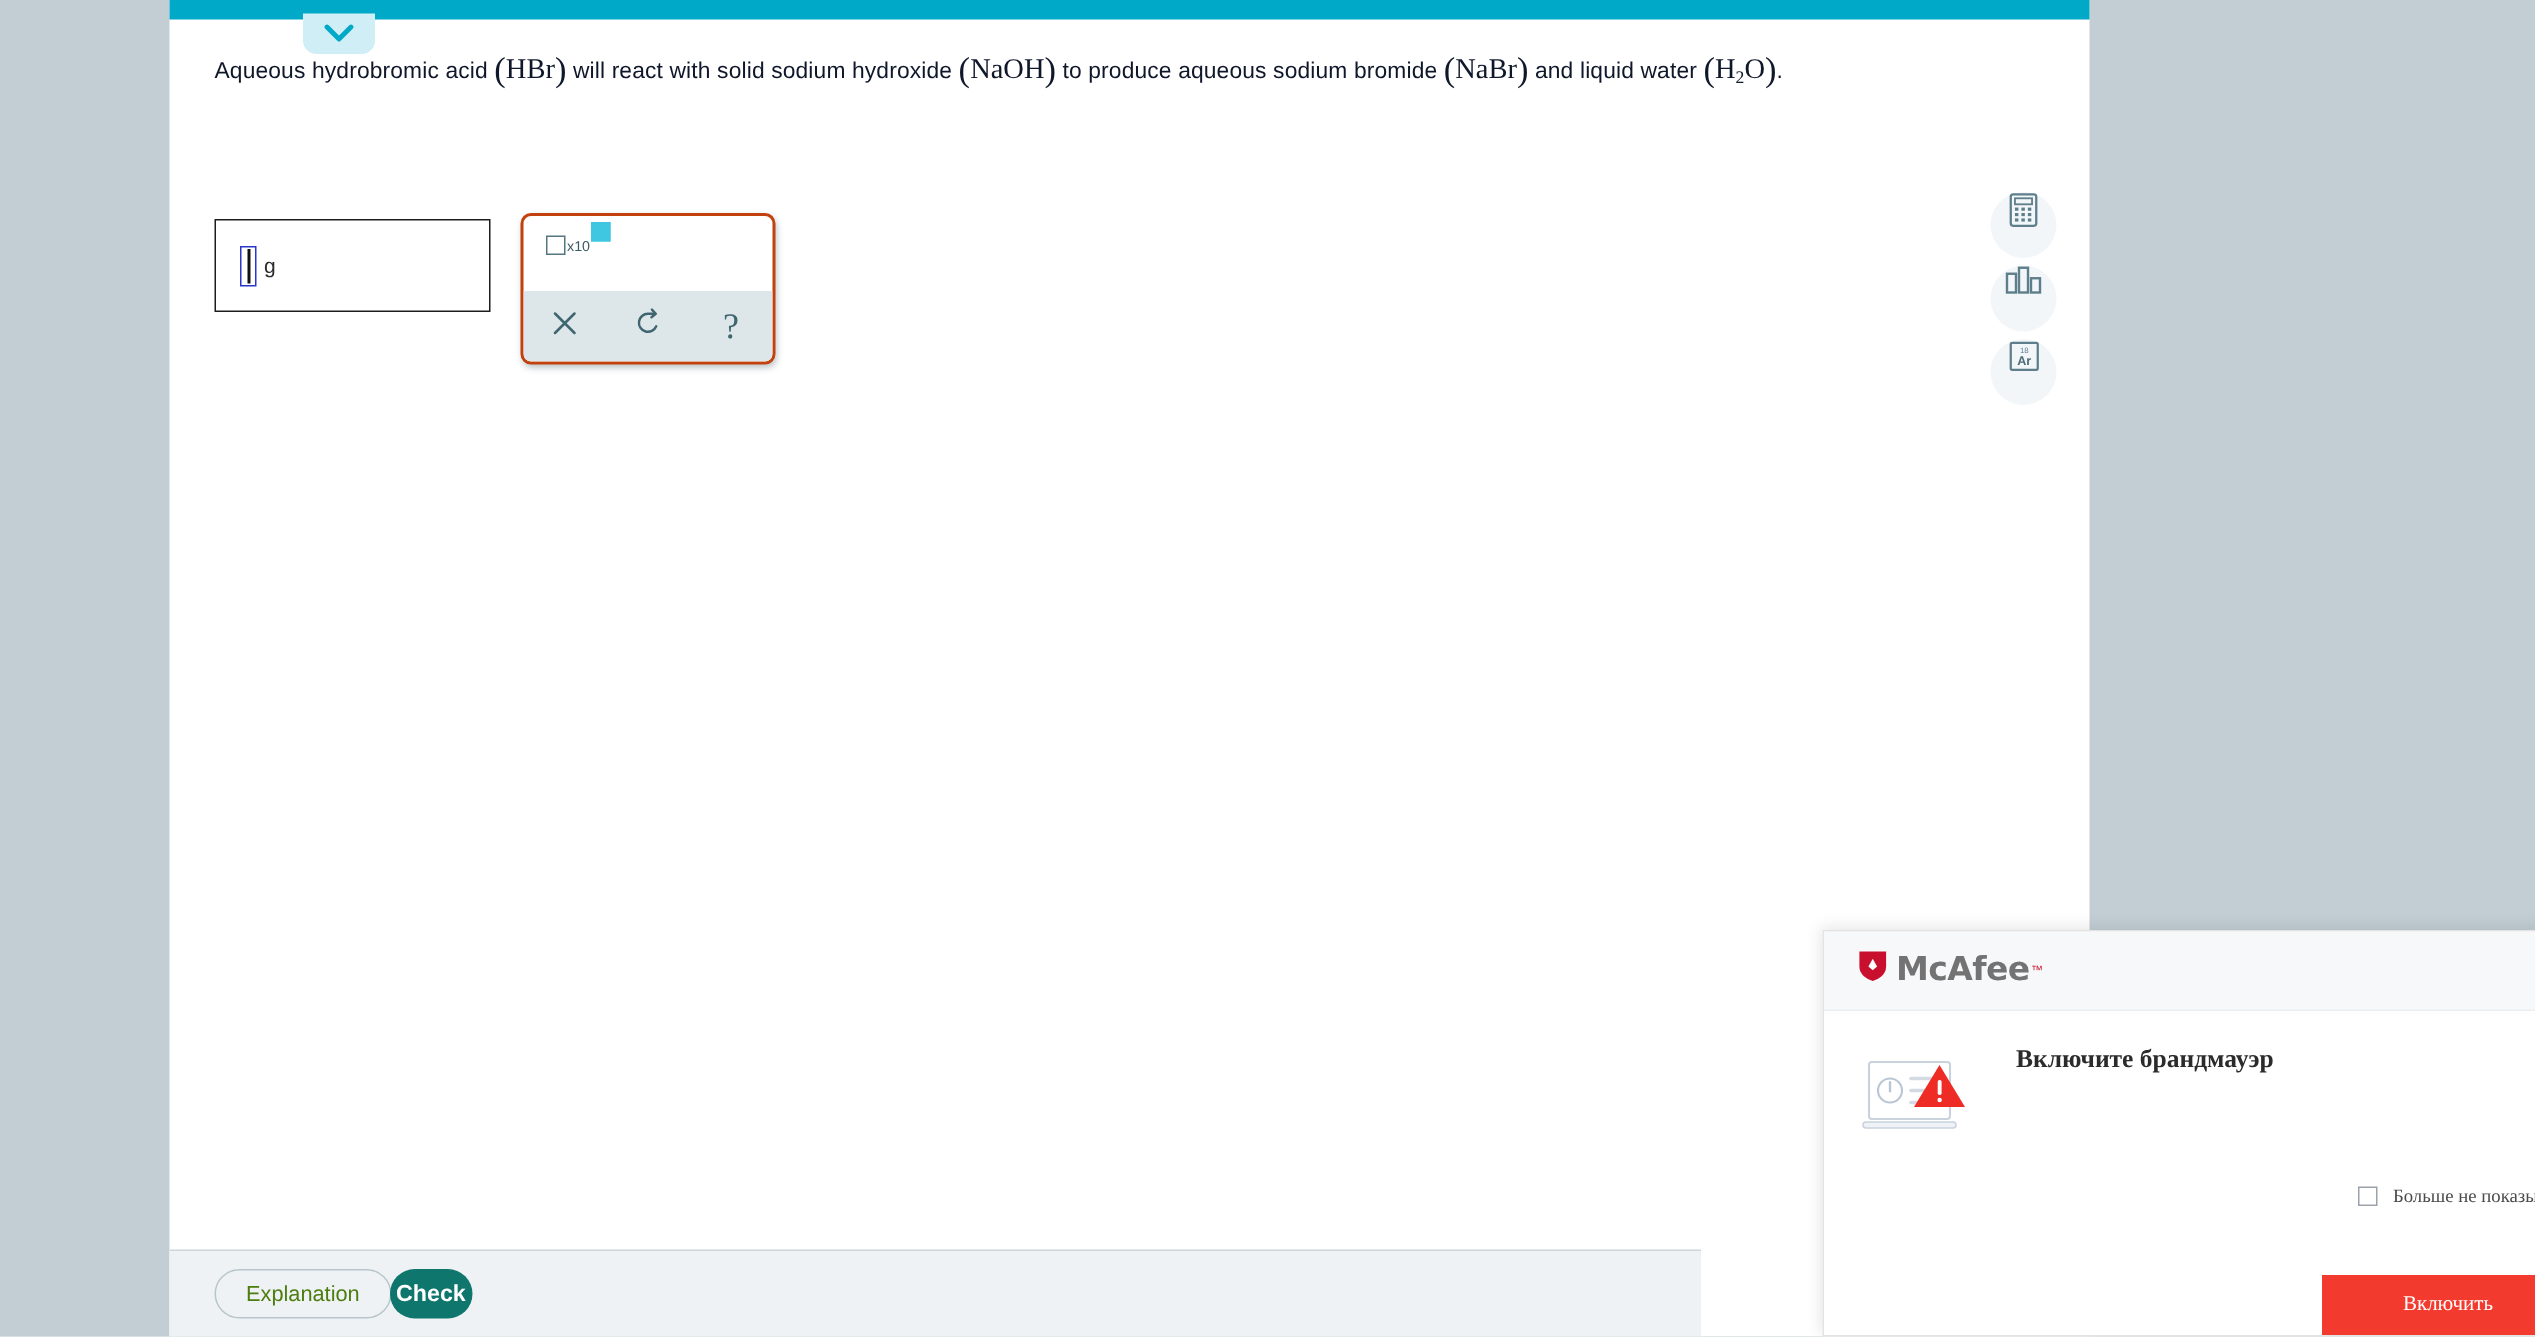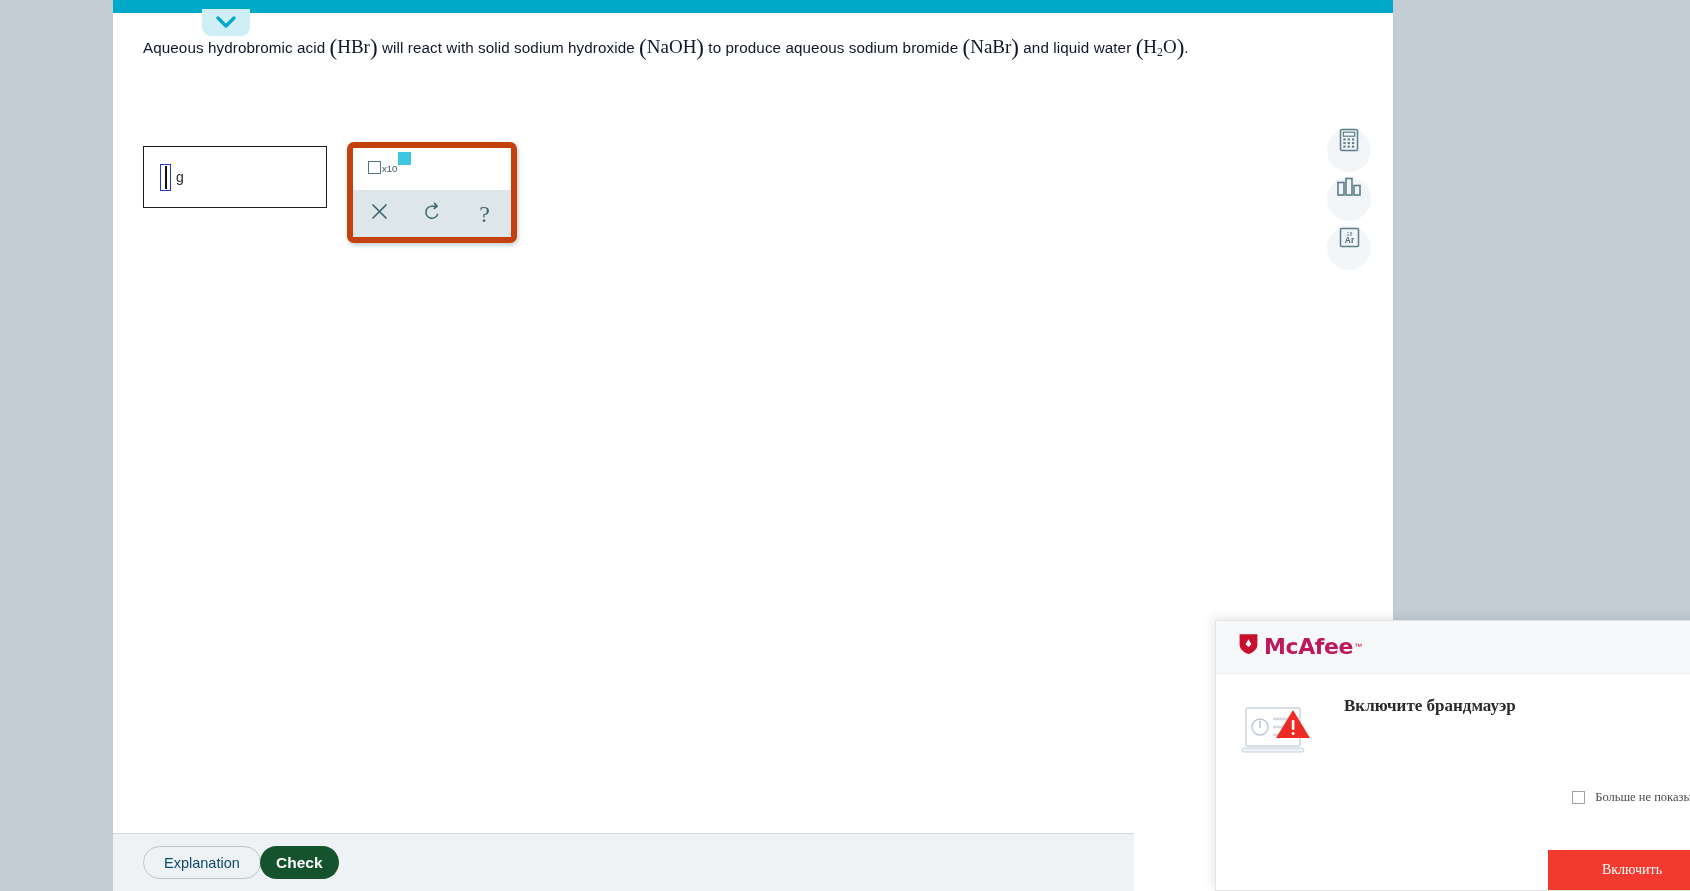--- a/index.html
+++ b/index.html
@@ -144,21 +144,21 @@
   }
 
   
   #sci-keypad {
     position: absolute;
     left: 347px;
     top: 129px;
     width: 170px;
     height: 101px;
     background: #ffffff;
-    border: 6px solid #c2410c;
+    border: 2px solid #c2410c;
     border-radius: 7px;
     box-shadow: 1px 2px 4px rgba(40,70,80,.30);
     box-sizing: border-box;
     overflow: hidden;
   }
   #sci-display {
     position: relative;
     height: 52px;
   }
   #sci-token {
@@ -249,36 +249,36 @@
   }
   #btn-explanation {
     position: absolute;
     left: 30px;
     top: 12px;
     height: 33px;
     padding: 0 20px;
     border-radius: 17px;
     border: 1px solid #b8c6cc;
     background: #eef2f4;
-    color: #0c4a6e;
+    color: #4d7c0f;
     font-size: 14.5px;
     font-family: "Liberation Sans", sans-serif;
     display: flex;
     align-items: center;
     cursor: pointer;
   }
   #btn-check {
     position: absolute;
     left: 147px;
     top: 12px;
     height: 33px;
-    padding: 0 16px;
+    padding: 0 4px;
     border-radius: 17px;
     border: none;
-    background: #14532d;
+    background: #0f766e;
     color: #ffffff;
     font-size: 15.5px;
     font-weight: bold;
     font-family: "Liberation Sans", sans-serif;
     display: flex;
     align-items: center;
     cursor: pointer;
   }
 
   
@@ -301,21 +301,21 @@
     position: relative;
   }
   #mcafee-logo {
     position: absolute;
     left: 22px;
     top: 12px;
     display: flex;
     align-items: center;
   }
   #mcafee-wordmark {
-    color: #be185d;
+    color: #737373;
     font-size: 22px;
     font-weight: bold;
     letter-spacing: -.4px;
     font-family: "DejaVu Sans", sans-serif;
     margin-left: 5px;
   }
   #mcafee-tm {
     font-size: 8px;
     color: #c8102e;
     vertical-align: super;

